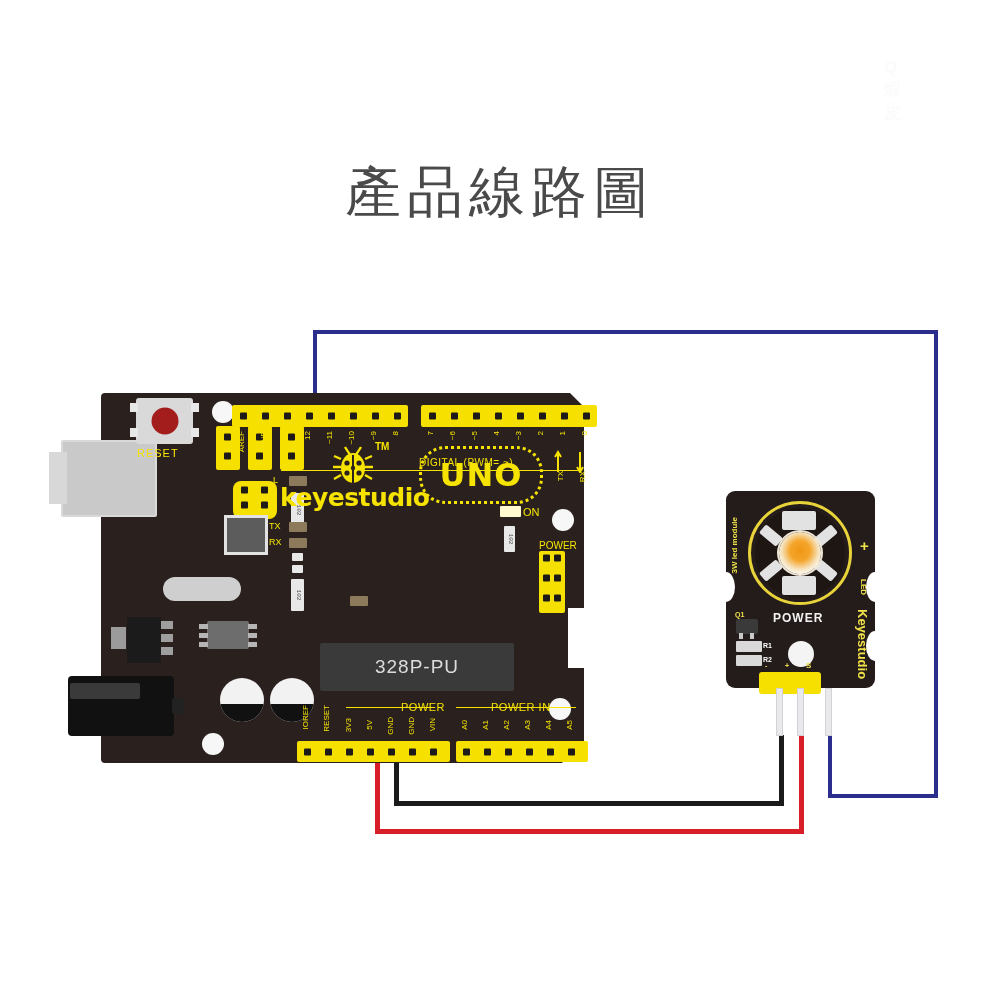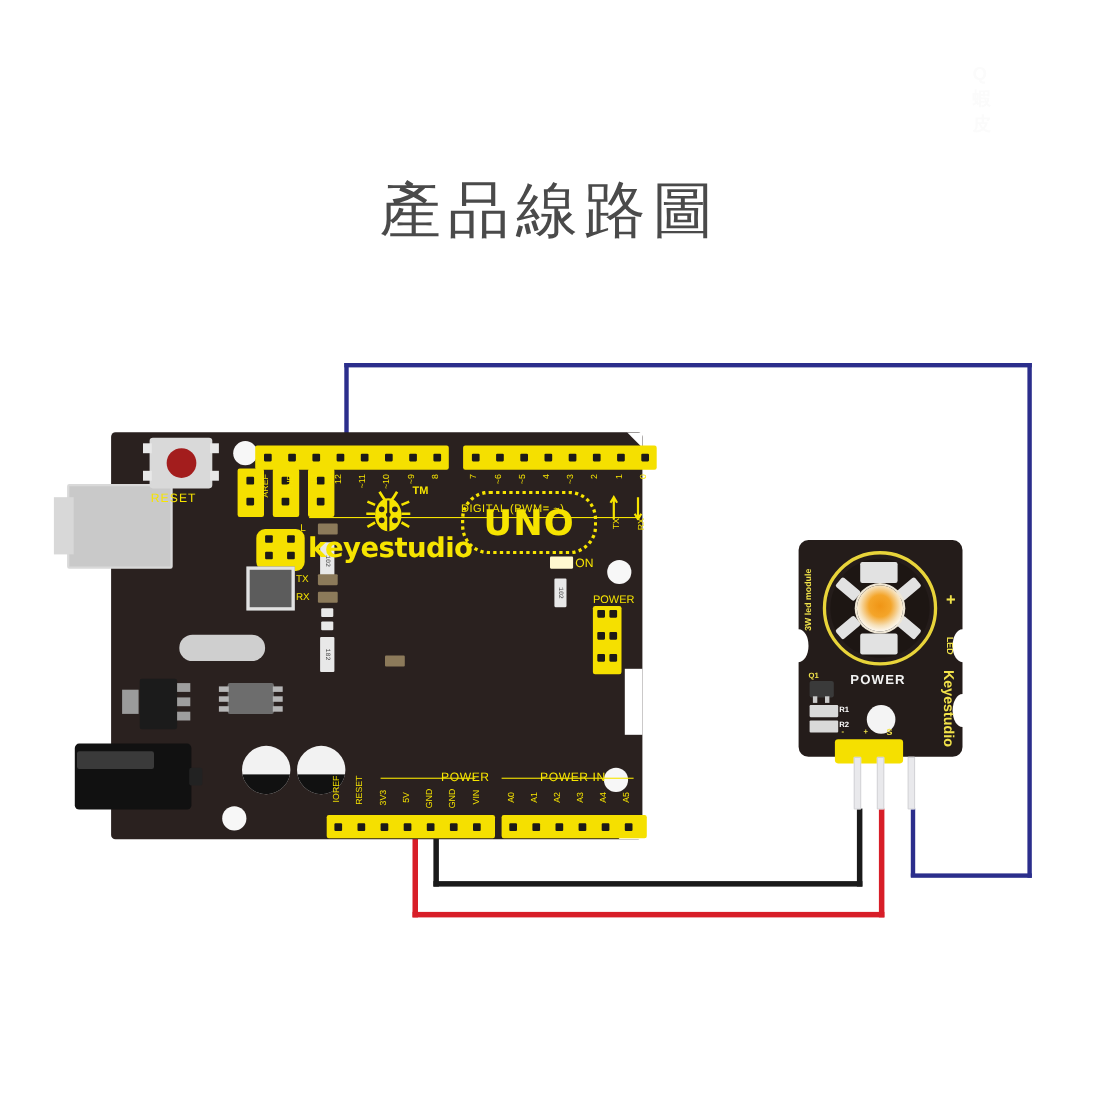--- a/index.html
+++ b/index.html
@@ -331,20 +331,23 @@
       <div class="p" style="left:-8px;top:3px;"></div>
         <div class="p" style="left:-8px;top:12px;"></div>
         <div class="p" style="left:-8px;top:21px;"></div>
       <div class="p" style="right:-8px;top:3px;"></div>
         <div class="p" style="right:-8px;top:12px;"></div>
         <div class="p" style="right:-8px;top:21px;"></div>
     </div>
     <div class="cap" style="left:119px;top:285px;"></div>
     <div class="cap" style="left:169px;top:285px;"></div>
 
+    <div class="comp mcu-chip">
+      <span class="mcu-text">328P-PU</span>
+    </div>
 
     <div class="silk-line" style="left:245px;top:314px;width:86px;"></div>
     <div class="lbl" style="left:300px;top:308px;font-size:11px;letter-spacing:0.5px;">POWER</div>
     <div class="header" style="left:196px;top:348px;width:153px;height:21px;">
       <div class="pin" style="left:7px;"></div>
         <div class="pin" style="left:28px;"></div>
       <div class="pin" style="left:49px;"></div>
         <div class="pin" style="left:70px;"></div>
       <div class="pin" style="left:91px;"></div>
         <div class="pin" style="left:112px;"></div>

